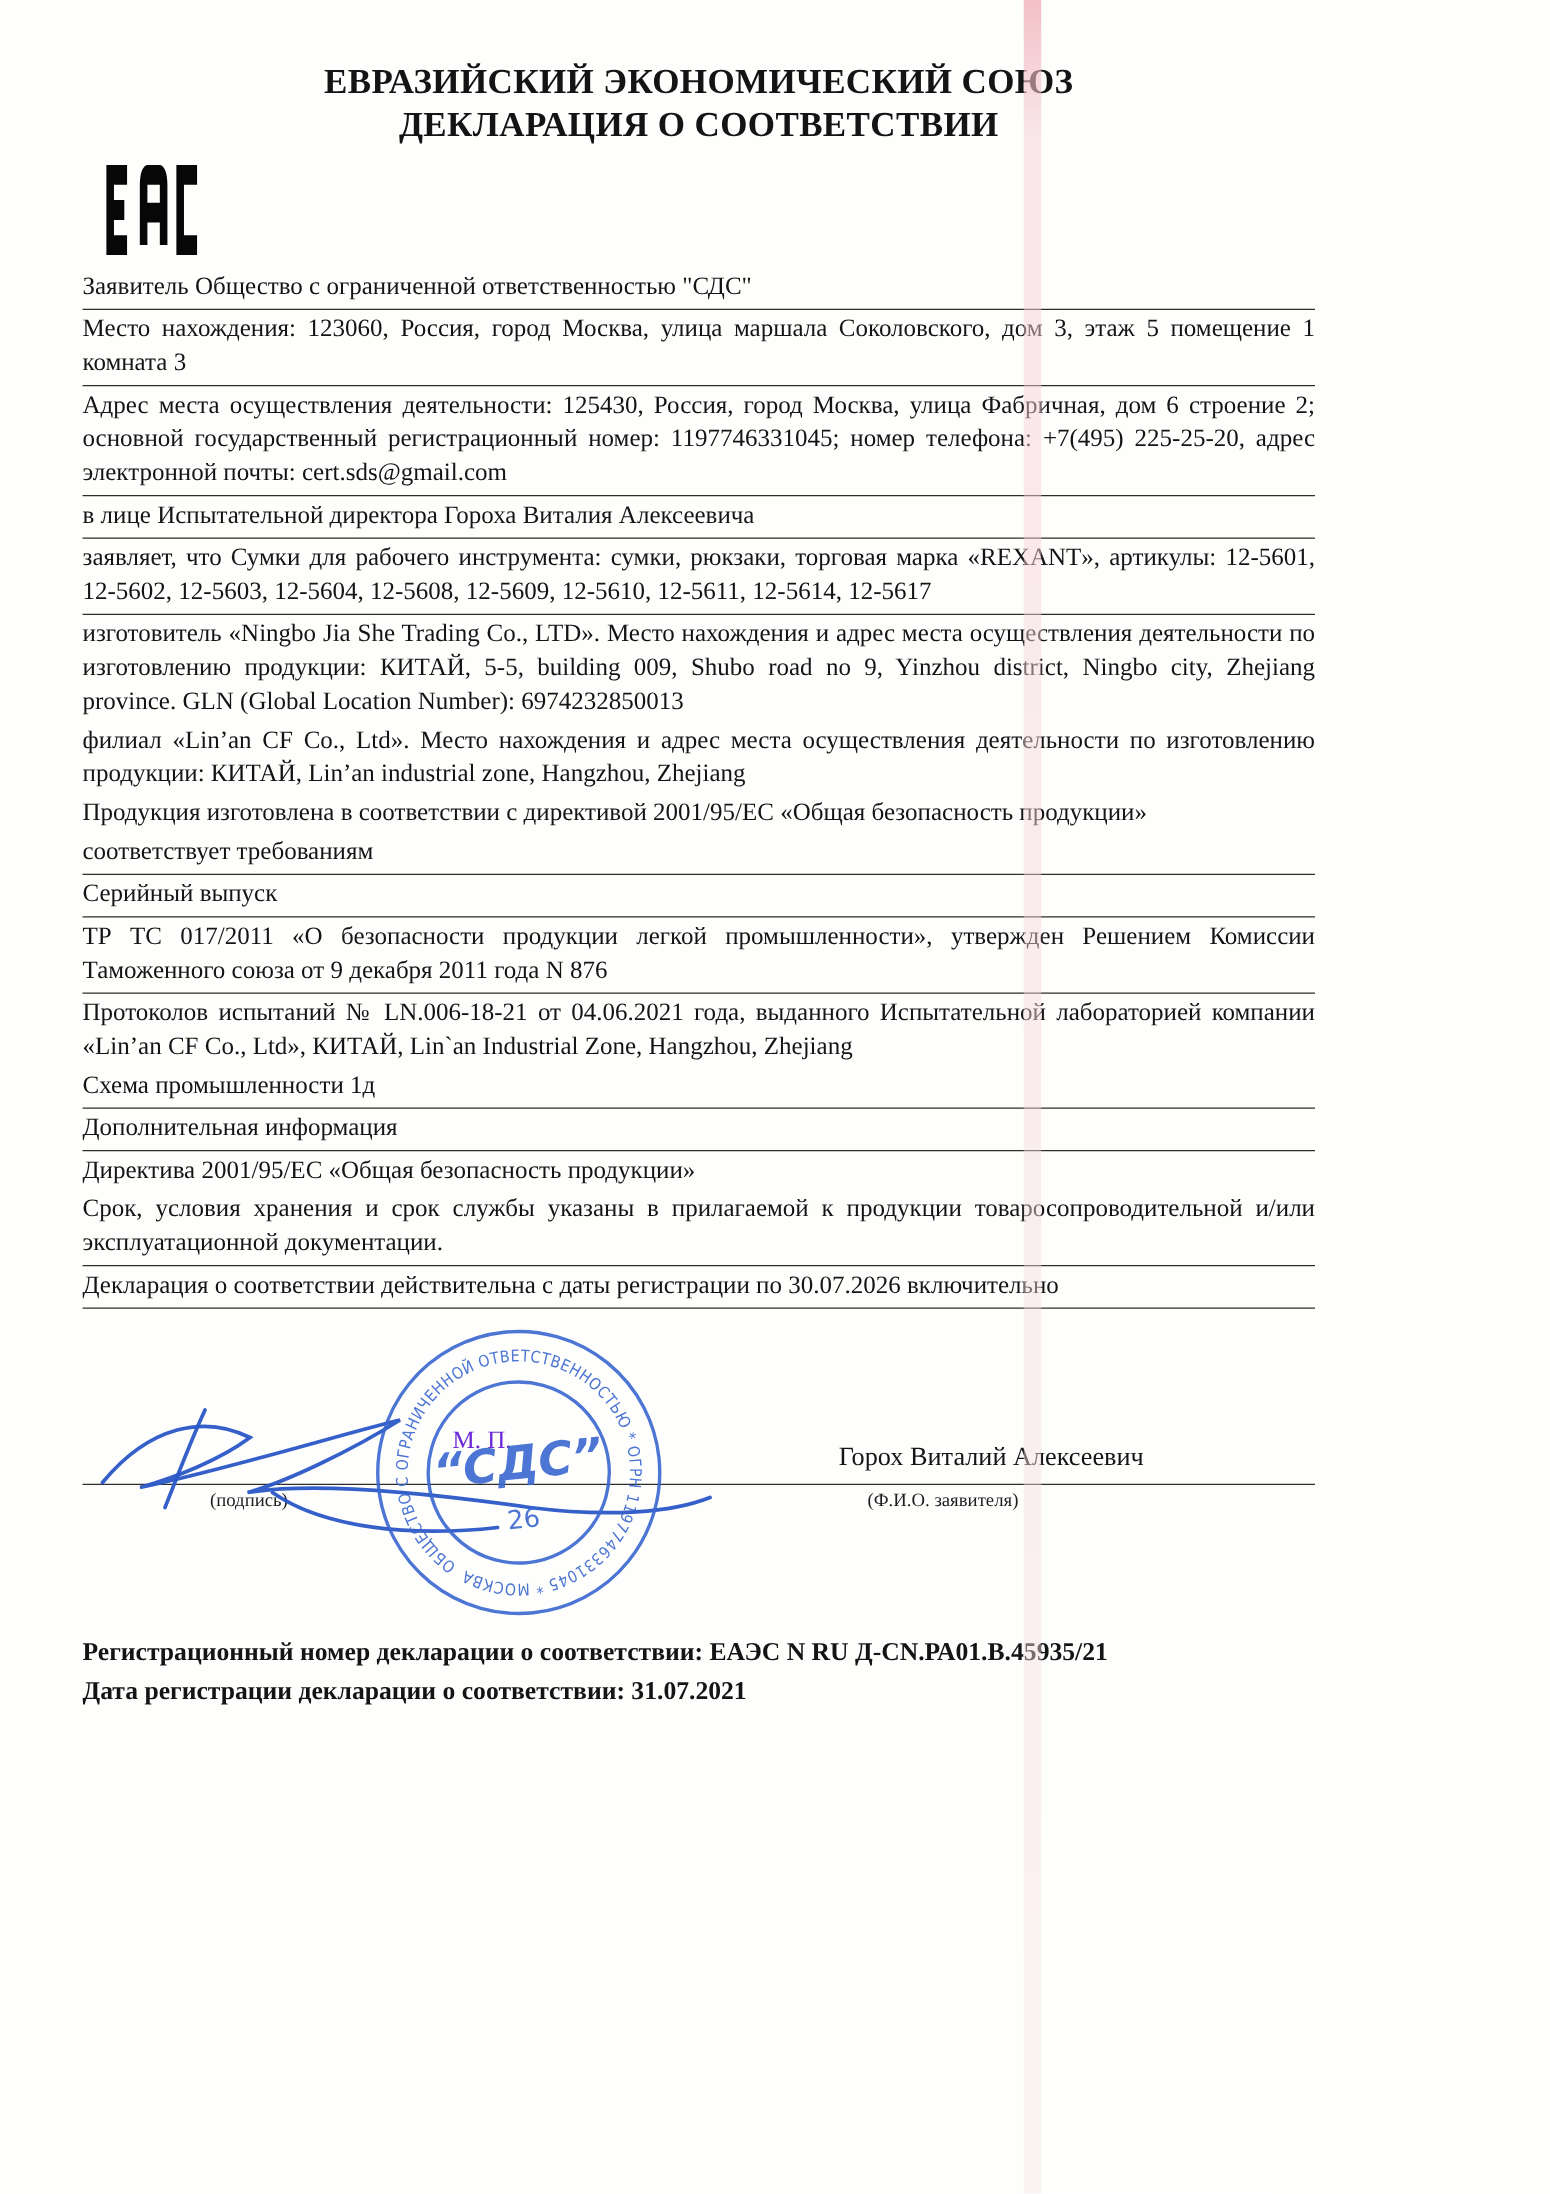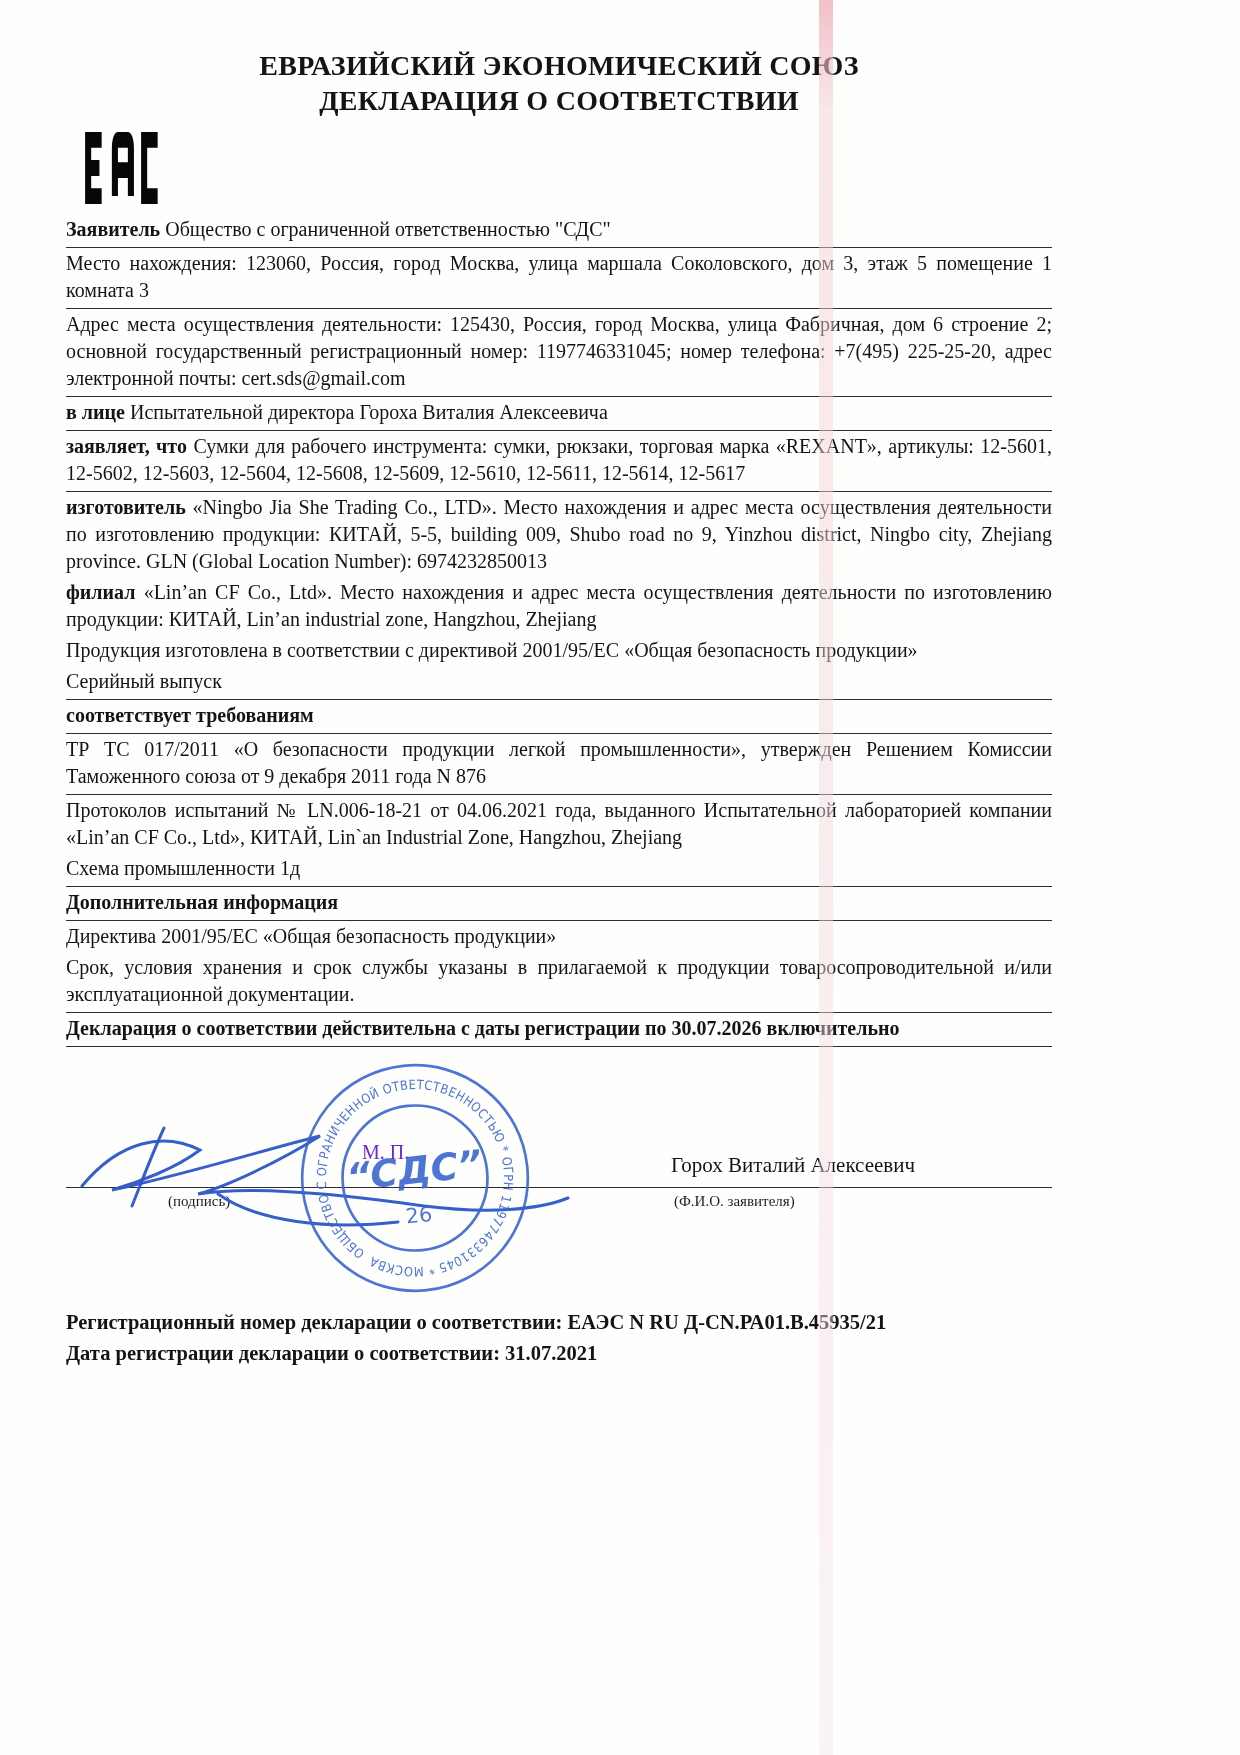--- a/index.html
+++ b/index.html
@@ -12,27 +12,27 @@
     background:linear-gradient(180deg,rgba(238,172,180,.75) 0,rgba(244,208,214,.5) 110px,rgba(247,228,231,.42) 100%);
   }
   .doc{position:absolute;left:66px;top:0;width:986px;}
   .title{padding-top:48px;text-align:center;font-weight:bold;font-size:28px;line-height:35px;letter-spacing:.3px;}
   .logo{display:block;width:80px;height:72px;margin:14px 0 10px 18px;}
   .logo path{fill:none;stroke:#070707;stroke-width:22;stroke-linecap:butt;stroke-linejoin:miter;}
   .sr{position:absolute;width:1px;height:1px;overflow:hidden;clip:rect(0 0 0 0);white-space:nowrap;}
   .row{font-size:20px;line-height:27px;padding:2px 0;text-align:justify;}
   .row.hdr{text-align:left;}
   .row.u{border-bottom:1.5px solid #2d2d2d;padding-bottom:4px;}
-  .lbl{font-weight:bold;margin-top:48px;}
+  .lbl{font-weight:normal;margin-top:48px;}
   
   .sig-area{position:relative;height:228px;margin-top:10px;}
   .sig-line{position:absolute;left:0;right:0;top:130px;border-top:1.5px solid #2d2d2d;}
   .cap{position:absolute;top:136px;font-size:15px;color:#1d1d1d;}
   .cap-podpis{left:102px;}
-  .cap-fio{left:608px;}
+  .cap-fio{left:628px;}
   .fio-name{position:absolute;top:96px;left:552px;width:350px;text-align:center;font-size:21px;}
   .mp{position:absolute;left:296px;top:84px;font-size:20px;color:#6d28d9;z-index:1;}
   .signature{position:absolute;left:2px;top:44px;width:520px;height:132px;z-index:2;}
   .signature path{fill:none;stroke:#2b57c6;stroke-width:3;stroke-linecap:round;opacity:.95;}
   .stamp-wrap{position:absolute;left:230px;top:2px;width:238px;height:238px;transform:rotate(-6deg);opacity:.9;z-index:3;}
   .stamp-wrap svg{width:100%;height:100%;}
   .stamp-wrap circle{fill:none;stroke:#3a67cf;stroke-width:2.6;}
   .stamp-wrap text{fill:#3a67cf;font-family:"DejaVu Sans","Liberation Sans",sans-serif;}
   .footer{margin-top:22px;}
   .frow{font-weight:bold;font-size:20.5px;line-height:31px;}
@@ -88,26 +88,26 @@
     <div class="row">
       <span class="lbl">филиал</span>
       <span>«Lin’an CF Co., Ltd». Место нахождения и адрес места осуществления деятельности по изготовлению продукции: КИТАЙ, Lin’an industrial zone, Hangzhou, Zhejiang</span>
     </div>
 
     <div class="row">
       <span>Продукция изготовлена в соответствии с директивой 2001/95/ЕС «Общая безопасность продукции»</span>
     </div>
 
 
+    <div class="row u hdr">
+      <span class="lbl">соответствует требованиям</span>
+    </div>
+
     <div class="row u">
       <span>Серийный выпуск</span>
-    </div>
-
-    <div class="row u hdr">
-      <span class="lbl">соответствует требованиям</span>
     </div>
 
     <div class="row u">
       <span>ТР ТС 017/2011 «О безопасности продукции легкой промышленности», утвержден Решением Комиссии Таможенного союза от 9 декабря 2011 года N 876</span>
     </div>
 
     <div class="row">
       <span>Протоколов испытаний № LN.006-18-21 от 04.06.2021 года, выданного Испытательной лабораторией компании «Lin’an CF Co., Ltd», КИТАЙ, Lin`an Industrial Zone, Hangzhou, Zhejiang</span>
     </div>
 

